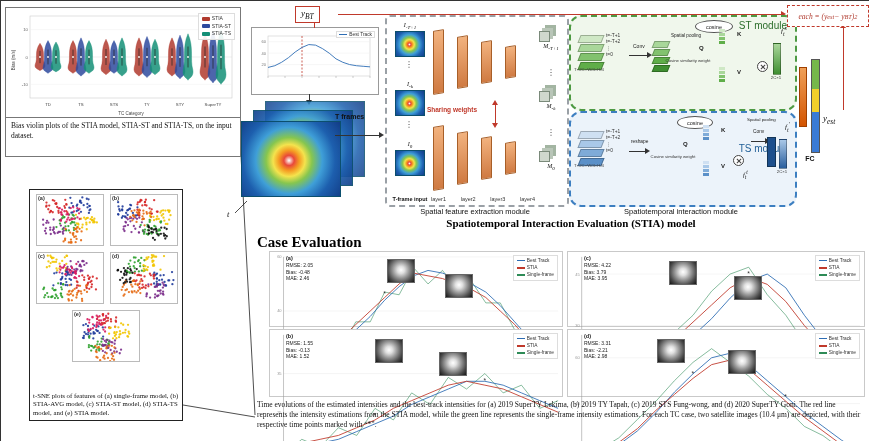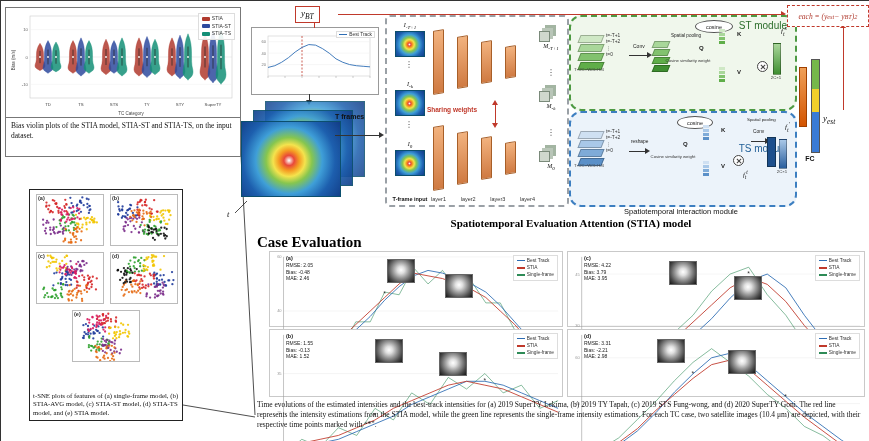--- a/index.html
+++ b/index.html
@@ -1230,20 +1230,21 @@
       </div>
 
     <span id="tframe-input">T-frame input</span>
     <div id="sfem-bottom">
       <span>layer1</span>
       <span>layer2</span>
       <span>layer3</span>
       <span>layer4</span>
     </div>
   </section>
+  <div id="sfem-caption">Spatial feature extraction module</div>
 
   <section class="module" id="st-box" style="border-color: rgb(78, 154, 67);">
     <span class="mod-name">ST module</span>
     <div class="crowstack" style="left:8px;top:18px">
       <span class="crow" style="background:#cfe8c5"></span>
       <span class="crow" style="background:#a9d79a"></span>
       <span class="crow" style="background:#82c26e"></span>
       <span class="crow" style="background:#5fae49"></span>
     </div>
     <div class="times" style="left:35px;top:16px">
@@ -1340,21 +1341,21 @@
   <div class="vline red arrow-up" style="left:842px;top:27px;height:82px"></div>
   <div id="loss-box">
       <span>each = (y</span>
       <sub>est</sub>
       <span> − y</span>
       <sub>BT</sub>
       <span>)</span>
       <sup>2</sup>
     </div>
 
-  <div id="stia-title">Spatiotemporal Evaluation Attention (STIA) model</div>
+  <div id="stia-title">Spatiotemporal Interaction Evaluation (STIA) model</div>
   <div id="case-heading">Case Evaluation</div>
 
   <div class="cchart" style="left:268px;top:250px;width:292px;height:74px">
     <svg class="case-svg" viewBox="0 0 300 150" preserveAspectRatio="none">
         <line x1="12" y1="115.8" x2="298" y2="115.8" stroke="#eee" stroke-width="0.6"></line>
         <text x="10" y="117.3" font-size="4.2" fill="#999" font-family="Liberation Sans, sans-serif" text-anchor="end">20</text>
         <line x1="12" y1="59.4" x2="298" y2="59.4" stroke="#eee" stroke-width="0.6"></line>
         <text x="10" y="60.9" font-size="4.2" fill="#999" font-family="Liberation Sans, sans-serif" text-anchor="end">40</text>
         <line x1="12" y1="3" x2="298" y2="3" stroke="#eee" stroke-width="0.6"></line>
         <text x="10" y="4.5" font-size="4.2" fill="#999" font-family="Liberation Sans, sans-serif" text-anchor="end">60</text>

